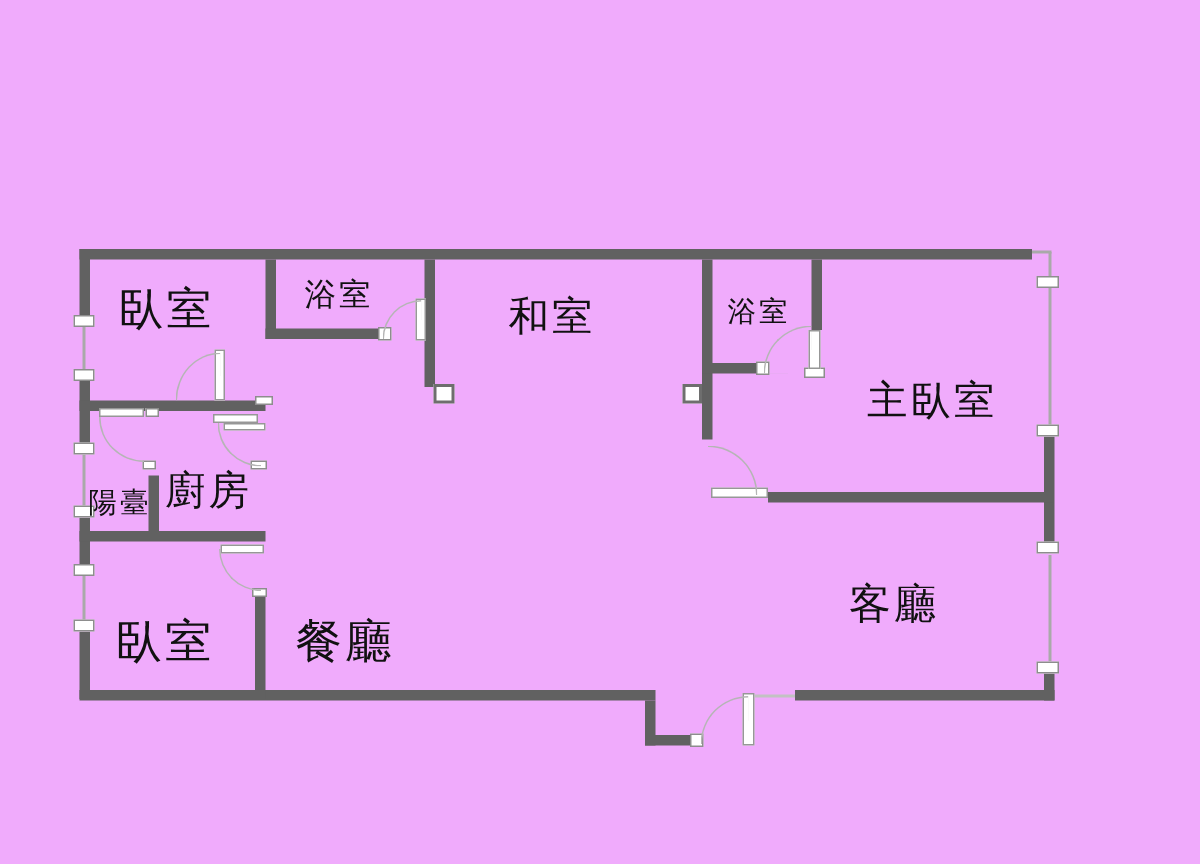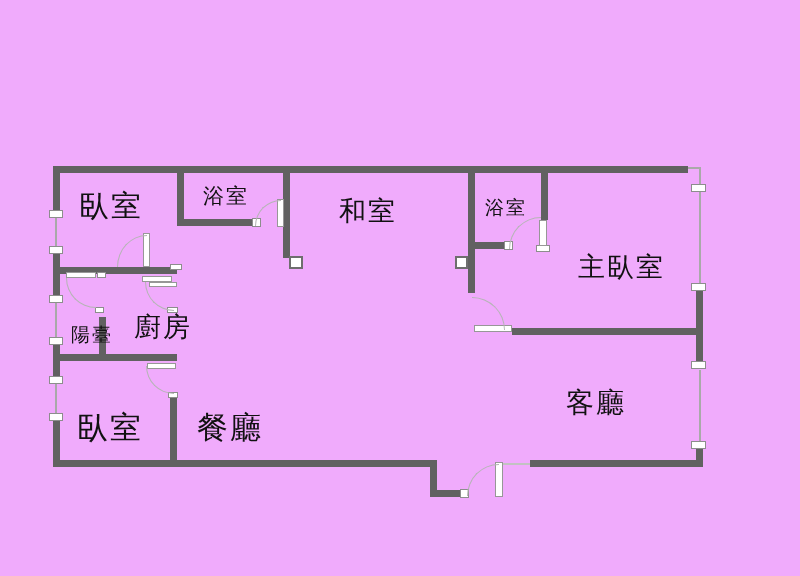--- a/index.html
+++ b/index.html
@@ -87,18 +87,18 @@
       <div class="arc" style="left: 255px; top: 200px; width: 26px; height: 26px; border-top: 1px solid rgb(181, 181, 181); border-left: 1px solid rgb(181, 181, 181); border-top-left-radius: 100%;"></div>
       <div class="arc" style="left: 509px; top: 217px; width: 32px; height: 32px; border-top: 1px solid rgb(181, 181, 181); border-left: 1px solid rgb(181, 181, 181); border-top-left-radius: 100%;"></div>
       <div class="arc" style="left: 472px; top: 297px; width: 33px; height: 33px; border-top: 1px solid rgb(181, 181, 181); border-right: 1px solid rgb(181, 181, 181); border-top-right-radius: 100%;"></div>
       <div class="arc" style="left: 467px; top: 464px; width: 32px; height: 32px; border-top: 1px solid rgb(181, 181, 181); border-left: 1px solid rgb(181, 181, 181); border-top-left-radius: 100%;"></div>
     </div>
   <div class="room-label" style="left: 79px; top: 186px; font-size: 30px;">臥室</div>
   <div class="room-label" style="left: 203px; top: 182px; font-size: 21px;">浴室</div>
   <div class="room-label" style="left: 339px; top: 193px; font-size: 27px;">和室</div>
   <div class="room-label" style="left: 485px; top: 195px; font-size: 19px;">浴室</div>
   <div class="room-label" style="left: 578px; top: 249px; font-size: 27px;">主臥室</div>
-  <div class="room-label" style="left: 59px; top: 322px; font-size: 19px; margin-left: 12px;">陽臺</div>
-  <div class="room-label" style="left: 110px; top: 309px; font-size: 27px; margin-left: 24px;">廚房</div>
+  <div class="room-label" style="left: 59px; top: 322px; font-size: 19px;">陽臺</div>
+  <div class="room-label" style="left: 110px; top: 309px; font-size: 27px;">廚房</div>
   <div class="room-label" style="left: 77px; top: 407px; font-size: 31px;">臥室</div>
   <div class="room-label" style="left: 197px; top: 407px; font-size: 31px;">餐廳</div>
   <div class="room-label" style="left: 566px; top: 384px; font-size: 28px;">客廳</div>
 </div>
 
 </body></html>

